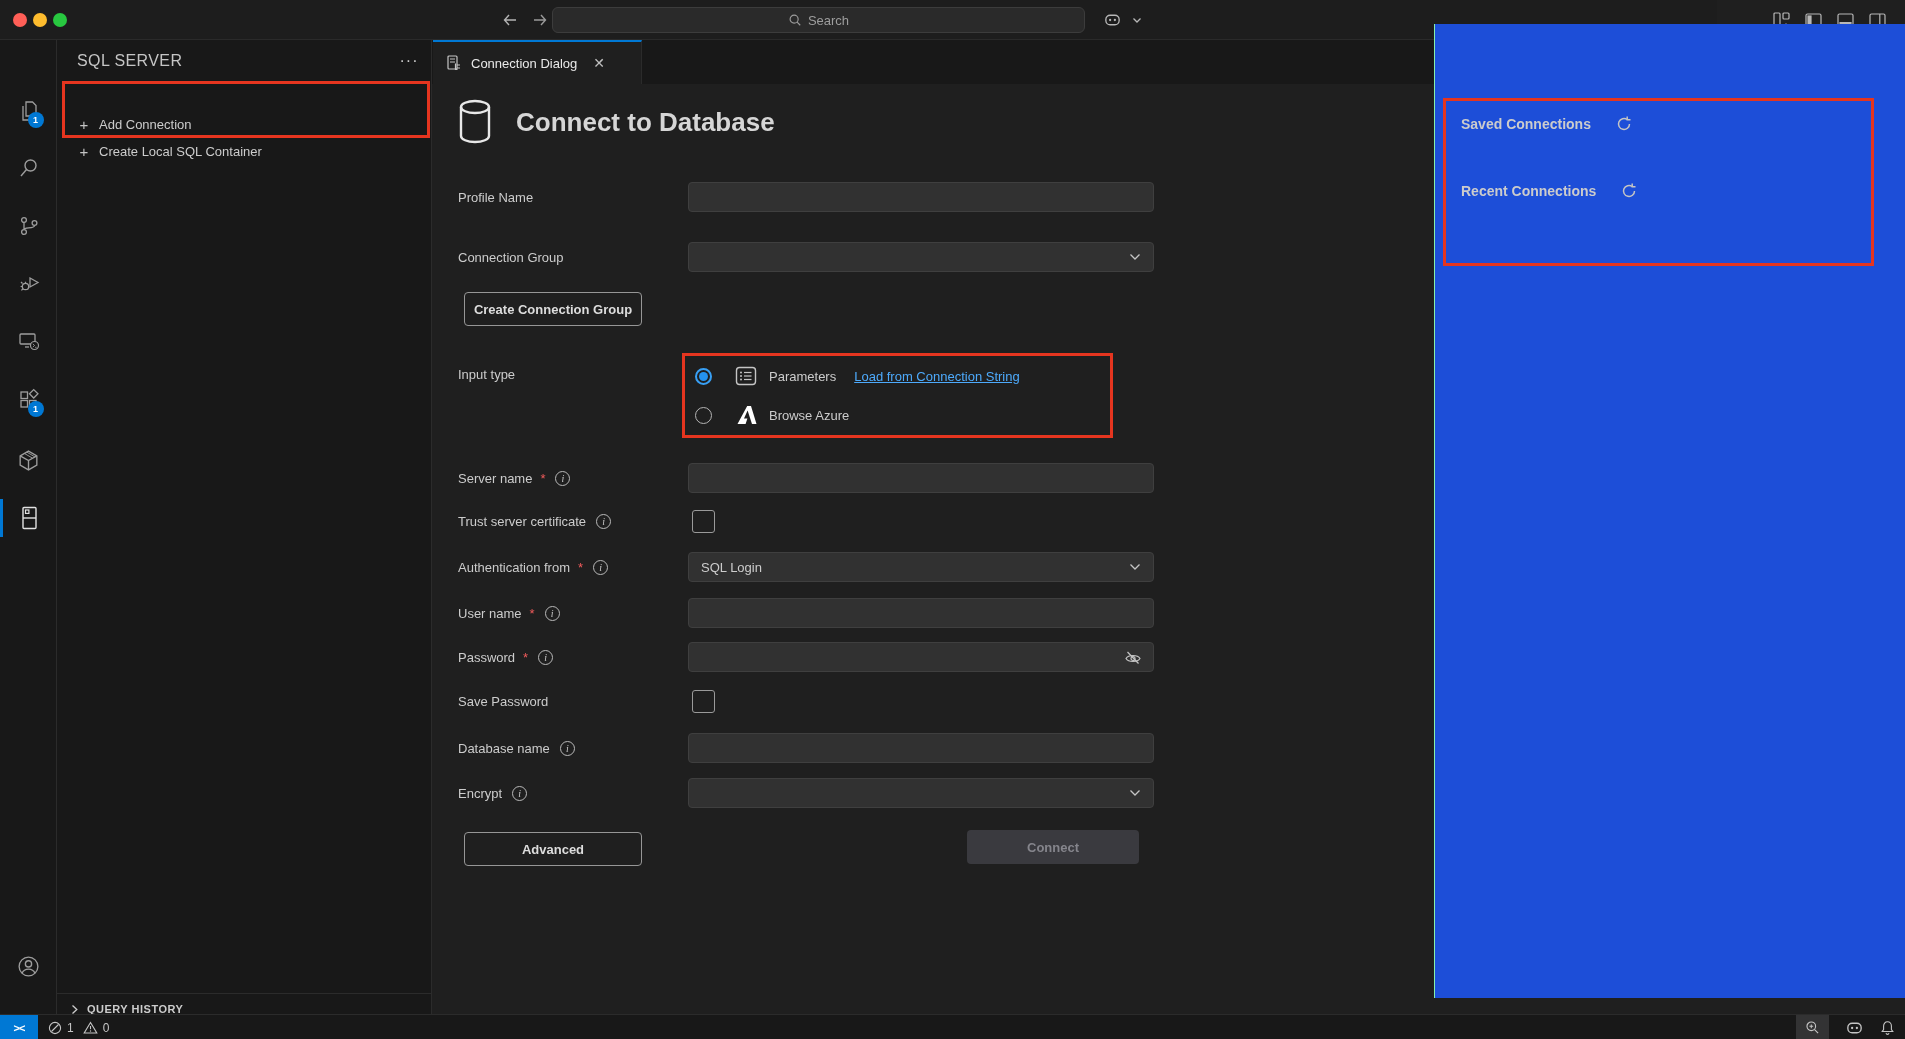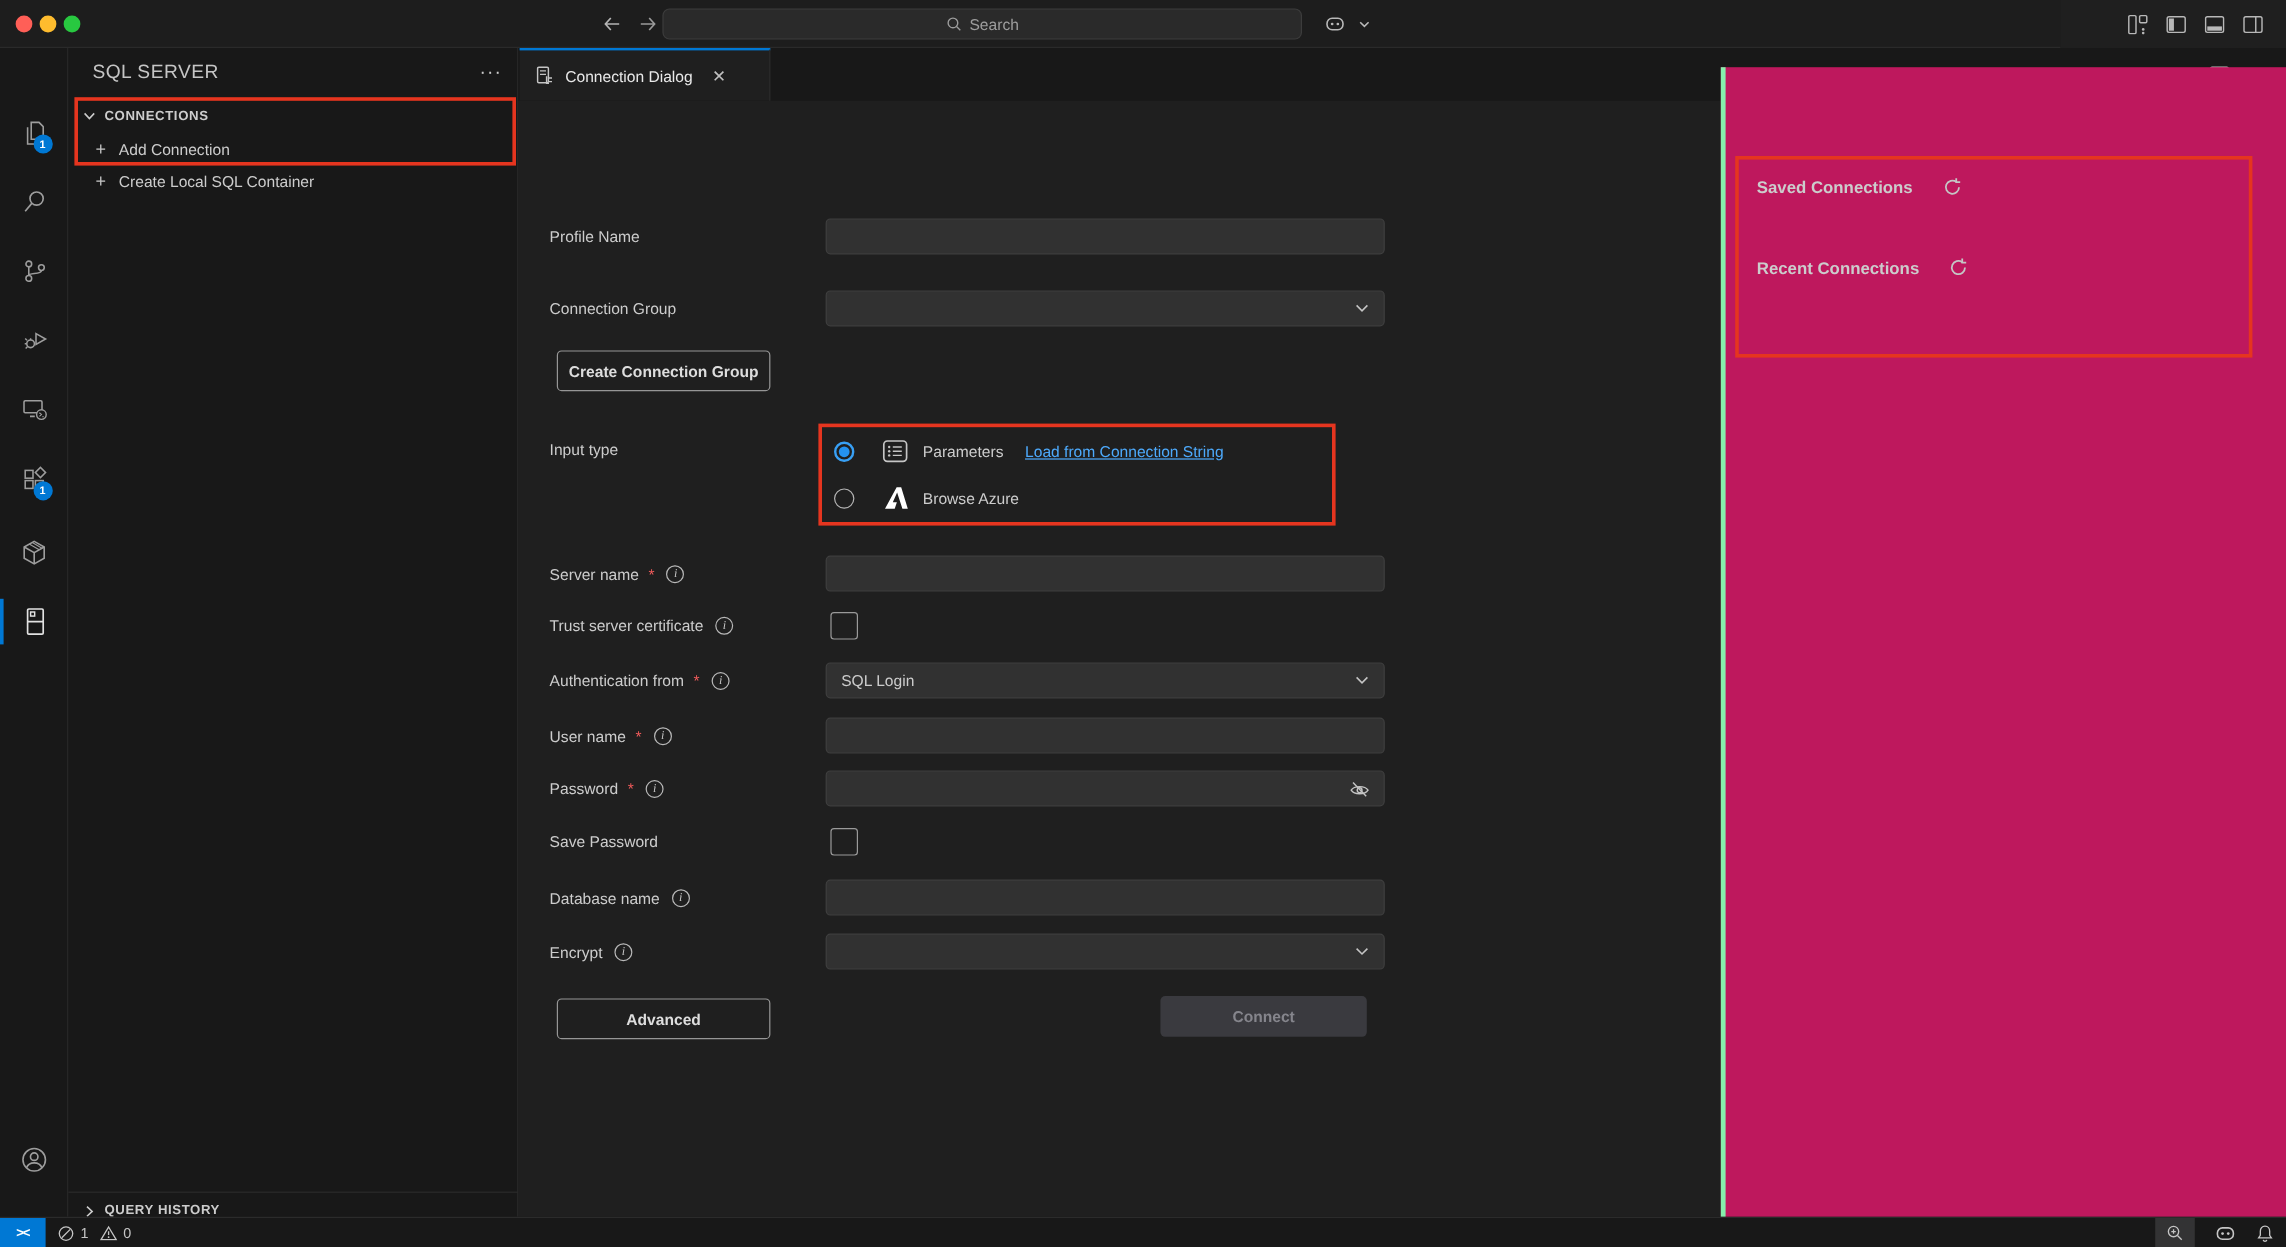--- a/index.html
+++ b/index.html
@@ -75,22 +75,22 @@
   .btn-disabled { position:absolute; height:34px; border:none; border-radius:4px; background:#3a3a3f;
     color:#85858c; font-size:13px; font-weight:700; display:flex; align-items:center; justify-content:center; }
   .radio { width:17px; height:17px; border-radius:50%; border:1.5px solid #b5b5b5; }
   .radio-on { width:17px; height:17px; border-radius:50%; border:2px solid #38a0f5;
     display:flex; align-items:center; justify-content:center; }
   .radio-on i { width:9px; height:9px; border-radius:50%; background:#2492ef; }
   .link { color:#4daafc; text-decoration:underline; font-size:13px; }
   .opt-label { font-size:13px; color:#cccccc; }
 
   
-  .rightpanel { position:absolute; left:1434px; top:56px; width:471px; height:974px;
-    background:#be185d; border-left:4px solid #86efac; }
+  .rightpanel { position:absolute; left:1434px; top:24px; width:471px; height:974px;
+    background:#1d4ed8; border-left:1px solid #86efac; }
   .rp-row { position:absolute; display:flex; align-items:center; gap:24px; }
   .rp-label { font-size:14px; font-weight:700; color:#cccccc; }
 
   
   .statusbar { position:absolute; left:0; top:1014px; width:1905px; height:25px; background:#181818;
     border-top:1px solid #2b2b2b; font-size:12px; color:#c5c5c5; }
   .remote { position:absolute; left:0; top:0; width:38px; height:25px; background:#0078d4; color:#fff;
     display:flex; align-items:center; justify-content:center; font-weight:700; font-size:11px; letter-spacing:-1px; }
   .sb-problems { position:absolute; left:48px; top:0; height:25px; display:flex; align-items:center; gap:5px; }
   .sb-right { position:absolute; right:10px; top:0; height:25px; display:flex; align-items:center; gap:16px; }
@@ -241,28 +241,20 @@
       </svg>
   </div>
 </div>
 
 <div class="sidebar">
   <div class="sb-title">SQL SERVER</div>
   <div class="sb-dots">···</div>
 
   <div class="redbox" style="left:5px; top:41px; width:368px; height:57px;"></div>
 
-  <div class="sb-row" style="top:44px;">
-    <span style="margin-left:12px;">
-      <svg width="11" height="8" viewBox="0 0 11 8">
-          <path d="M1.5 1.5 L5.5 5.8 L9.5 1.5" stroke="#cccccc" stroke-width="1.3" fill="none"></path>
-        </svg>
-    </span>
-    <span class="sb-header" style="margin-left:7px;">CONNECTIONS</span>
-  </div>
 
   <div class="sb-row" style="top:71px;">
     <span class="plus" style="margin-left:19px;">+</span>
     <span style="margin-left:7px;">Add Connection</span>
   </div>
 
   <div class="sb-row" style="top:98px;">
     <span class="plus" style="margin-left:19px;">+</span>
     <span style="margin-left:7px;">Create Local SQL Container</span>
   </div>
@@ -297,20 +289,29 @@
         <svg width="17" height="15" viewBox="0 0 17 15">
             <rect x="1" y="1" width="15" height="13" rx="1.5" stroke="#c0c0c0" stroke-width="1.2" fill="none"></rect>
             <line x1="8.5" y1="1" x2="8.5" y2="14" stroke="#c0c0c0" stroke-width="1.2"></line>
           </svg>
       </span>
       <span style="font-size:16px; letter-spacing:1px;">···</span>
     </div>
   </div>
 
   <div class="content">
+    <div class="heading-wrap">
+      <span>
+        <svg width="38" height="48" viewBox="0 0 38 48">
+            <ellipse cx="19" cy="9" rx="14" ry="6" stroke="#e8e8e8" stroke-width="2.4" fill="none"></ellipse>
+            <path d="M5 9 V38 C5 41.3 11.3 44 19 44 C26.7 44 33 41.3 33 38 V9" stroke="#e8e8e8" stroke-width="2.4" fill="none"></path>
+          </svg>
+      </span>
+      <span class="heading">Connect to Database</span>
+    </div>
 
     <div class="row" style="top:158px; left:0; width:1002px; height:30px;">
       <span class="lbl">
           <span>Connection Group</span>
         </span>
       <div class="dropdown">
         <span></span>
         <svg width="12" height="8" viewBox="0 0 12 8">
             <path d="M1.5 1.5 L6 6 L10.5 1.5" stroke="#c5c5c5" stroke-width="1.3" fill="none"></path>
           </svg>

